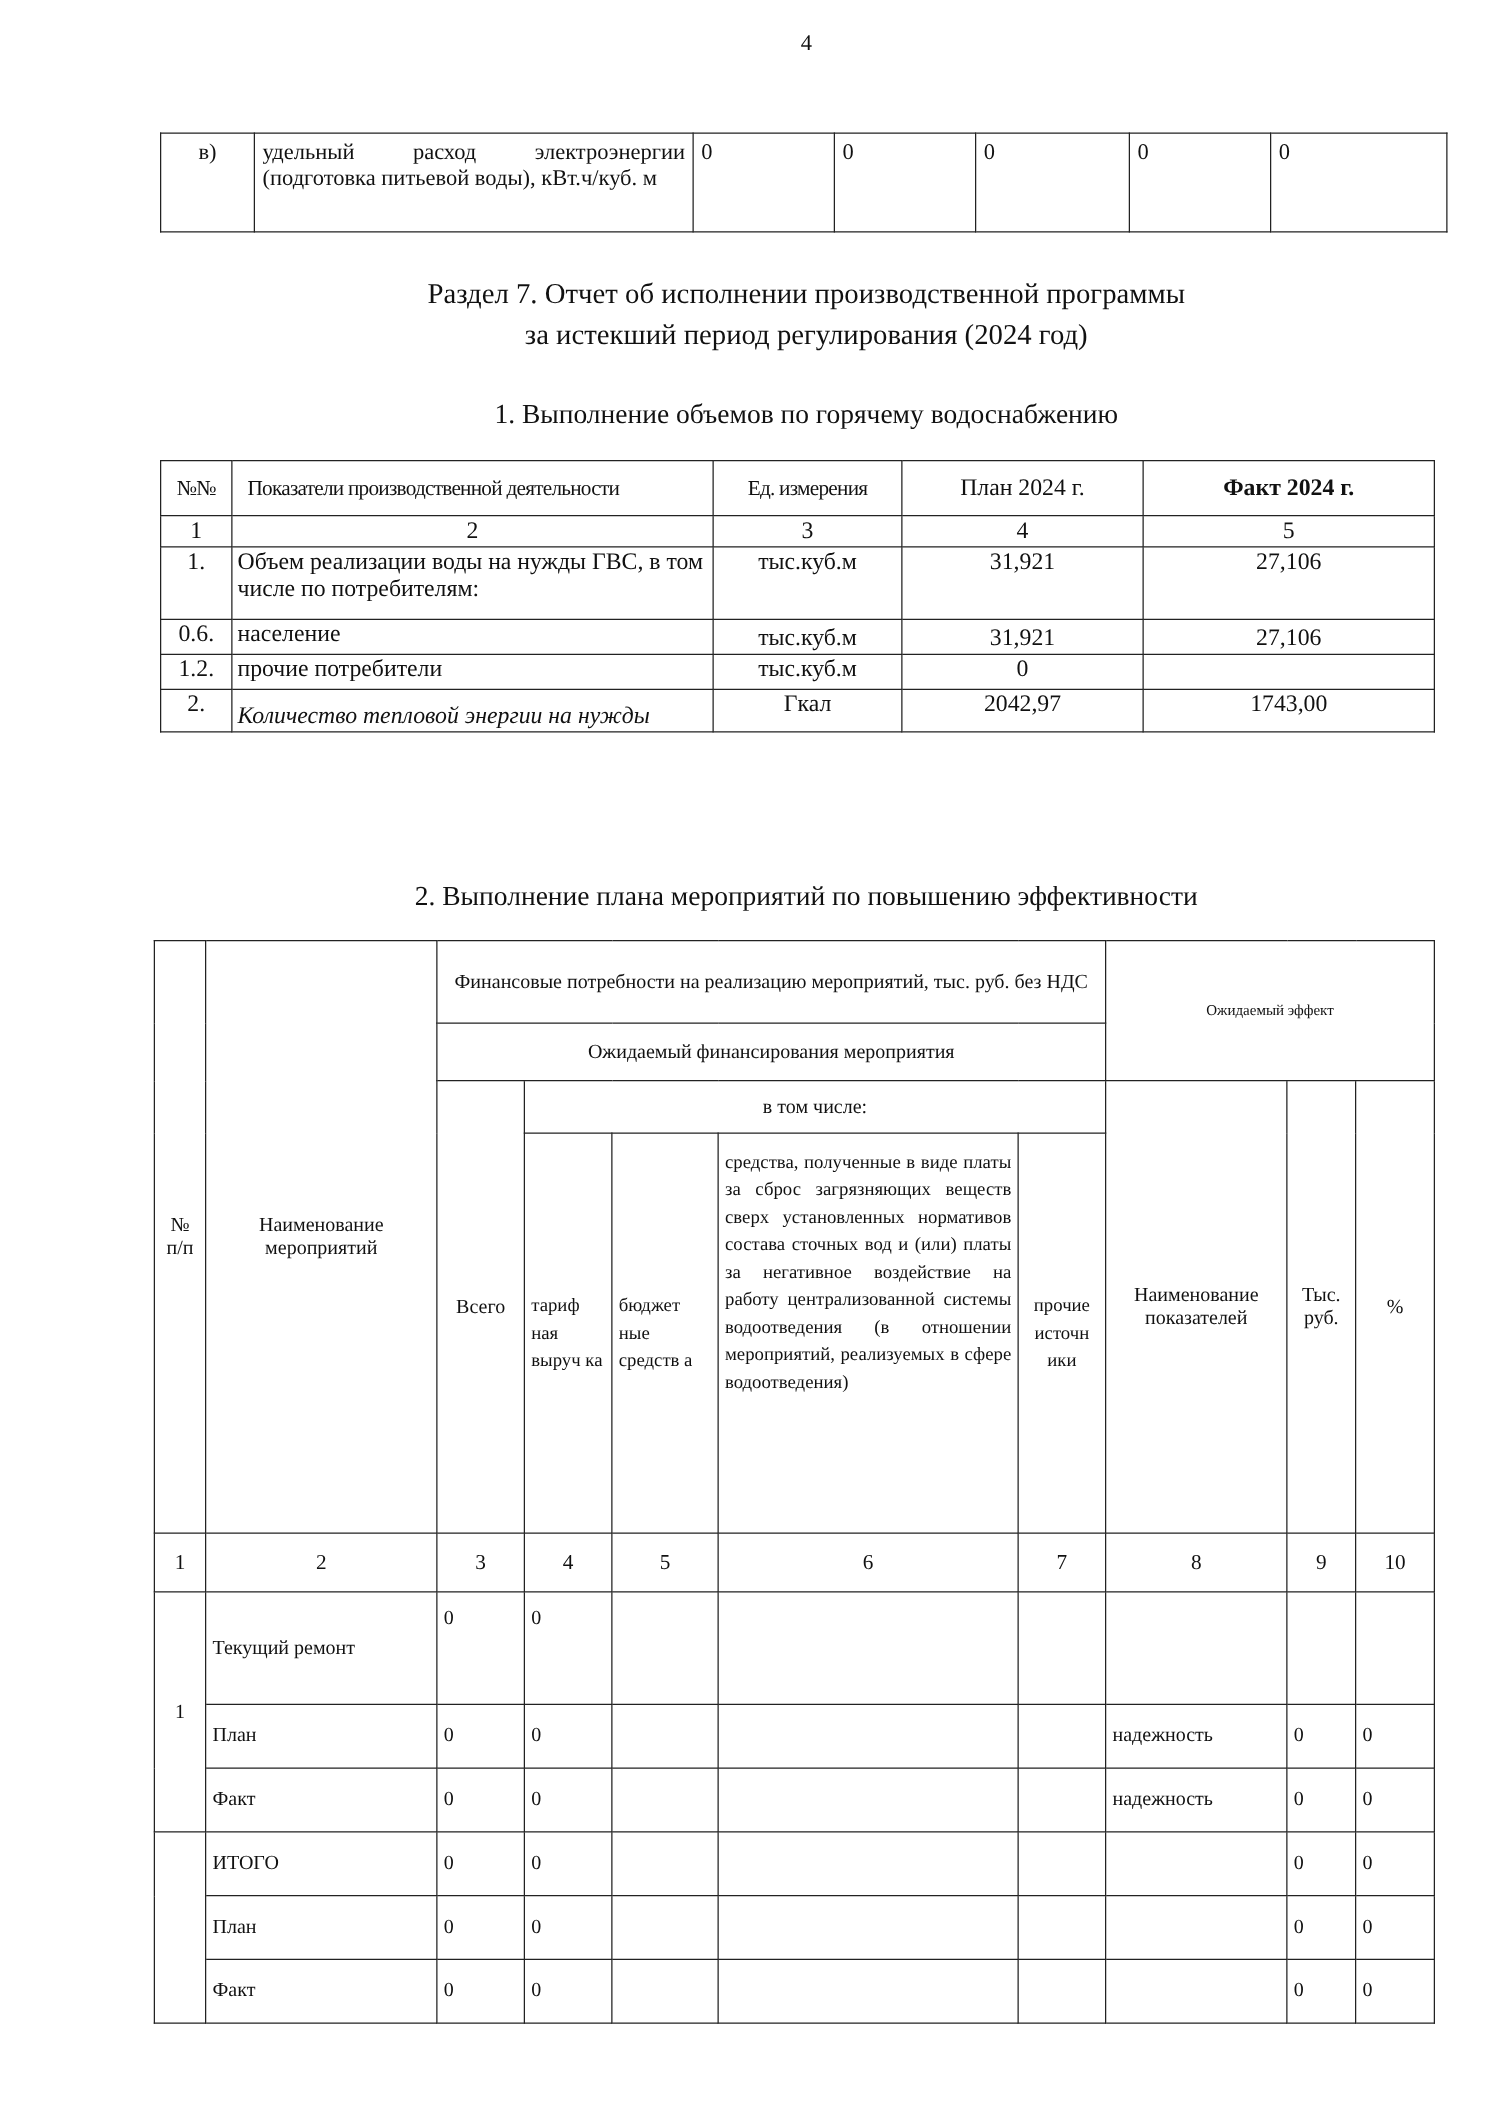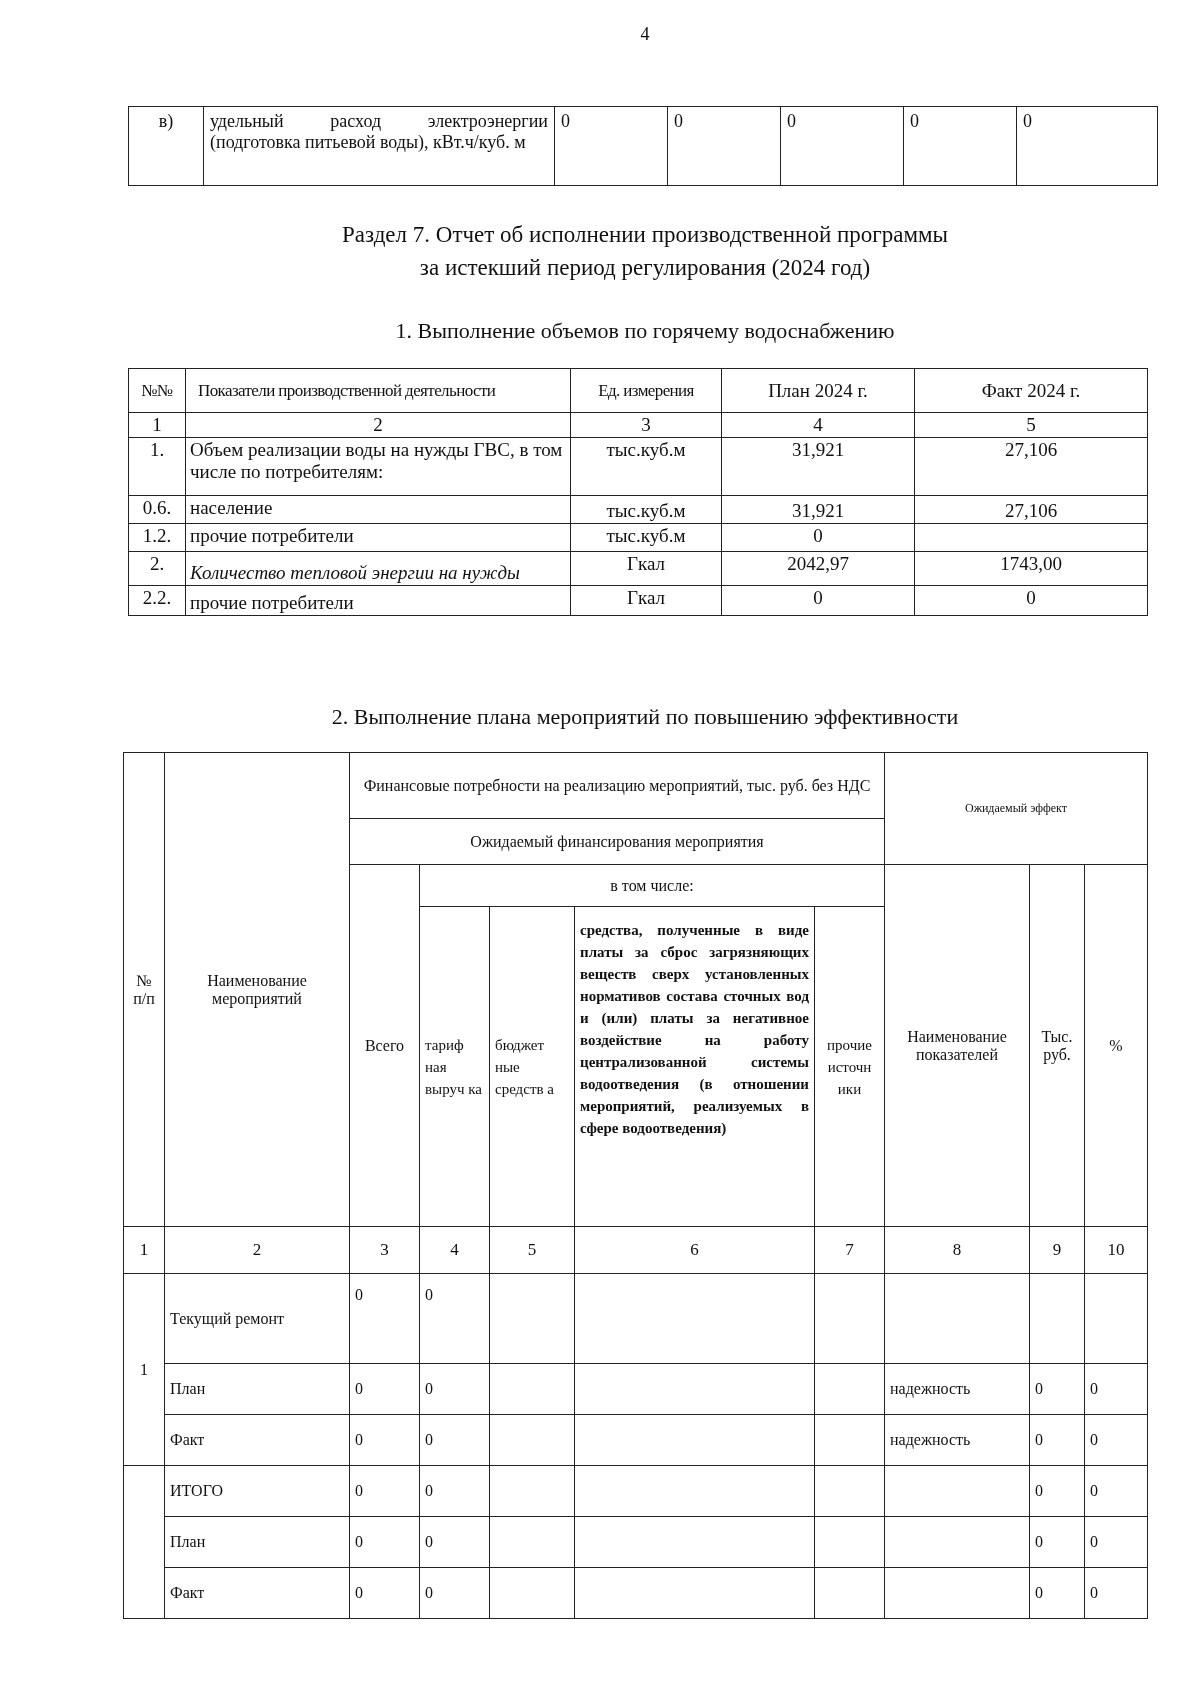--- a/index.html
+++ b/index.html
@@ -16,21 +16,21 @@
   
   #t1{left:128px;top:368px;width:1020px;font-size:19px;}
   #t1 td{padding:1px 4px;}
   .c{text-align:center;}
   .condensed{letter-spacing:-0.6px;font-size:17px;}
   
   #t2{left:123px;top:752px;width:1025px;font-size:16px;}
   #t2 td{padding:3px 5px;}
   #t2 .hdr{text-align:center;vertical-align:middle;}
   .sm{font-size:15px;line-height:22px;}
-  .jt{text-align:justify;font-weight:bold;}
+  .jt{text-align:justify;}
   .num td{text-align:center;height:40px;vertical-align:middle;font-size:17px;}
   .row td{height:44px;vertical-align:middle;}
 </style>
 </head>
 <body>
 
 <div class="abs pagenum">4</div>
 
 <table id="t0">
   <tbody>
@@ -56,21 +56,21 @@
 
 <div class="abs title" style="top:314px;font-size:22px;">1.   Выполнение объемов по горячему водоснабжению</div>
 
 <table id="t1">
   <tbody>
       <tr style="height:44px;">
     <td class="c condensed" style="width:48px;vertical-align:middle;">№№</td>
     <td class="condensed" style="width:368px;vertical-align:middle;padding-left:12px;">Показатели производственной деятельности</td>
     <td class="c condensed" style="width:142px;vertical-align:middle;">Ед. измерения</td>
     <td class="c" style="width:184px;vertical-align:middle;">План 2024 г.</td>
-    <td class="c" style="vertical-align:middle;">Факт 2024 г.</td>
+    <td class="c" style="vertical-align:middle;font-weight:bold;">Факт 2024 г.</td>
   </tr>
   <tr style="height:24px;">
     <td class="c">1</td>
     <td class="c">2</td>
     <td class="c">3</td>
     <td class="c">4</td>
     <td class="c">5</td>
   </tr>
   <tr style="height:58px;">
     <td class="c">1.</td>
@@ -92,27 +92,20 @@
     <td class="c">тыс.куб.м</td>
     <td class="c">0</td>
     <td class="c"></td>
   </tr>
   <tr style="height:34px;">
     <td class="c">2.</td>
     <td style="vertical-align:bottom;font-style:italic;">Количество тепловой энергии на нужды</td>
     <td class="c">Гкал</td>
     <td class="c">2042,97</td>
     <td class="c">1743,00</td>
-  </tr>
-  <tr style="height:30px;">
-    <td class="c">2.2.</td>
-    <td style="vertical-align:bottom;">прочие потребители</td>
-    <td class="c">Гкал</td>
-    <td class="c">0</td>
-    <td class="c">0</td>
   </tr>
 </tbody>
   </table>
 
 <div class="abs title" style="top:700px;font-size:22px;">2. Выполнение плана мероприятий по повышению эффективности</div>
 
 <table id="t2">
   <colgroup>
     <col style="width:41px">
       <col style="width:185px">

